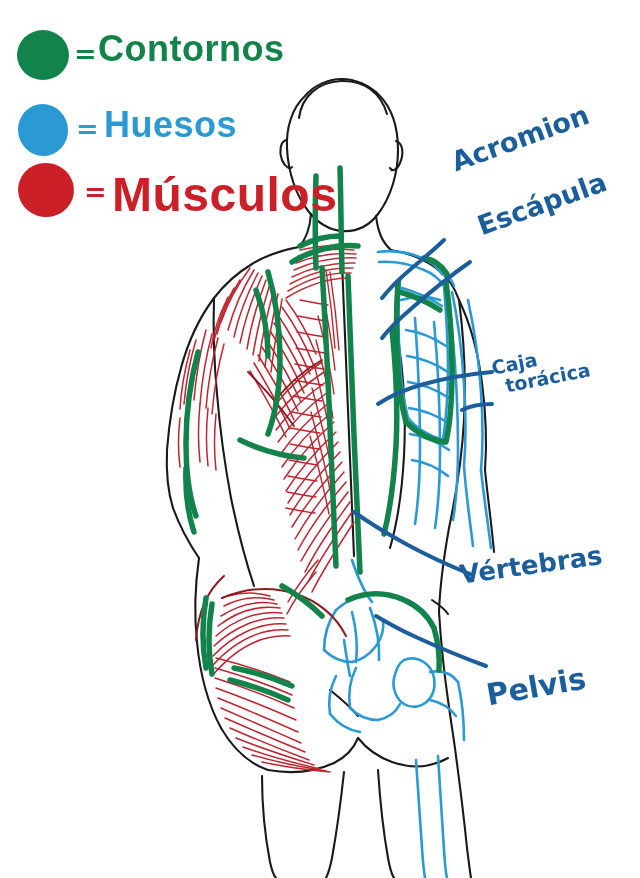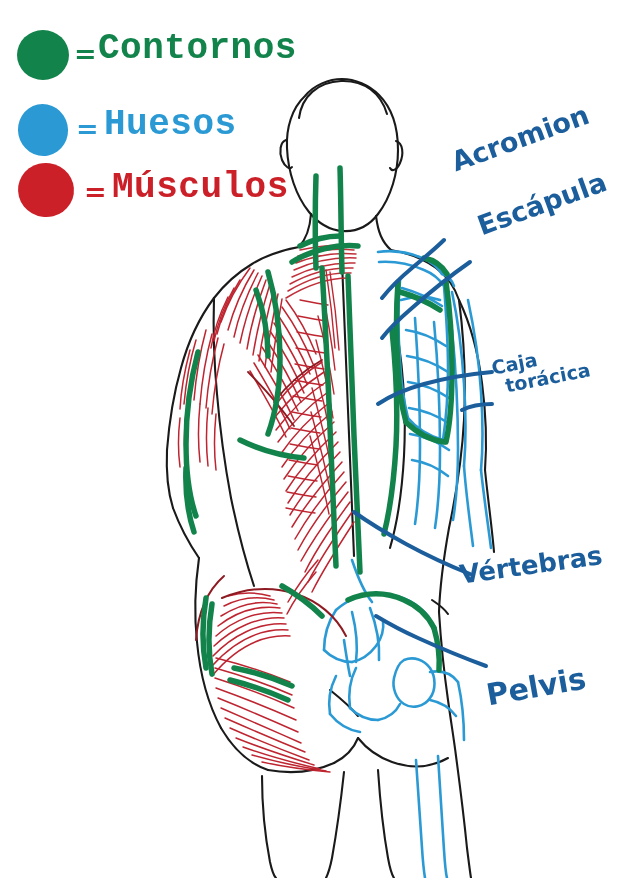--- a/index.html
+++ b/index.html
@@ -19,21 +19,21 @@
   }
   #art {
     position: absolute;
     left: 0;
     top: 0;
     width: 640px;
     height: 878px;
   }
   .legend-label {
     position: absolute;
-    font-family: Liberation Mono, monospace;
+    font-family: Liberation Sans, sans-serif;
     font-weight: bold;
     letter-spacing: 0.5px;
     white-space: nowrap;
   }
   .eq {
     position: absolute;
     font-family: "DejaVu Sans", sans-serif;
     font-weight: bold;
     white-space: nowrap;
   }
@@ -387,21 +387,21 @@
     </g>
   </svg>
 
   <div class="eq" style="left:74px; top:38px; font-size:27px; color:#12834A;">=</div>
   <div class="legend-label" style="left:98px; top:28px; font-size:36px; color:#12834A;">Contornos</div>
 
   <div class="eq" style="left:76px; top:113px; font-size:27px; color:#2B9AD4;">=</div>
   <div class="legend-label" style="left:104px; top:104px; font-size:36px; color:#2B9AD4;">Huesos</div>
 
   <div class="eq" style="left:84px; top:176px; font-size:27px; color:#CC2029;">=</div>
-  <div class="legend-label" style="left:112px; top:167px; font-size:36px; color:#CC2029;">Músculos</div>
+  <div class="legend-label" style="left:112px; top:167px; font-size:48px; color:#CC2029;">Músculos</div>
 
   <div class="anno" style="left:448px; top:150px; font-size:27px; color:#1B5E9B; transform:rotate(-20deg); transform-origin:left top;">Acromion</div>
 
   <div class="anno" style="left:474px; top:214px; font-size:27px; color:#1B5E9B; transform:rotate(-20deg); transform-origin:left top;">Escápula</div>
 
   <div class="anno" style="left:490px; top:359px; font-size:19px; color:#1B5E9B; transform:rotate(-11deg); transform-origin:left top;">
     <div>Caja</div>
     <div style="margin-left:10px;">torácica</div>
   </div>
 

